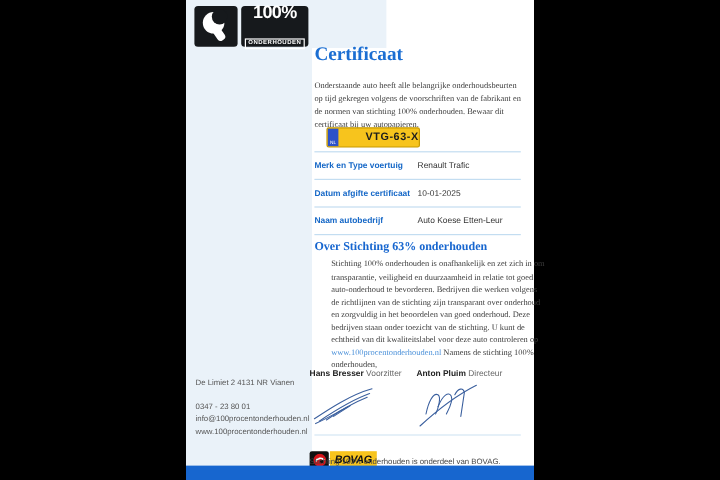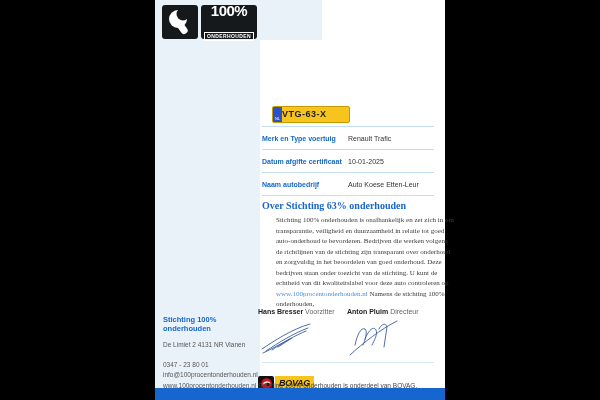--- a/index.html
+++ b/index.html
@@ -22,21 +22,21 @@
   .title { position:absolute; left:107px; top:37px; font-family:"Liberation Serif", serif;
            font-size:16px; font-weight:bold; color:#1b6ed2; }
   .intro { position:absolute; left:107px; top:66px; width:176px; font-family:"Liberation Serif", serif;
            font-size:7px; line-height:1.55; color:#3b3b3b; }
 
   
   .plate { position:absolute; left:117px; top:106px; width:78px; height:17px; display:flex;
            border:1px solid #c79a00; border-radius:2px; overflow:hidden; background:#f7c41d; box-sizing:border-box; }
   .plate-nl { width:9px; background:#2c51c9; color:#fff; font-size:4px; display:flex;
               align-items:flex-end; justify-content:center; padding-bottom:1px; }
-  .plate-num { flex:1; text-align:left; font-weight:bold; font-size:9px; color:#1d1d1d;
+  .plate-num { flex:1; text-align:right; font-weight:bold; font-size:9px; color:#1d1d1d;
                line-height:15px; letter-spacing:0.5px; }
 
   
   .fields { position:absolute; left:107px; top:126px; width:172px; }
   .field-row { display:flex; align-items:center; height:22px; border-top:1px solid #c3ddf1; }
   .field-row:last-child { border-bottom:1px solid #c3ddf1; }
   .field-label { width:86px; color:#1668c7; font-weight:bold; font-size:7px; }
   .field-value { font-size:7px; color:#333; }
 
   .about-heading { position:absolute; left:107px; top:200px; font-family:"Liberation Serif", serif;
@@ -87,20 +87,22 @@
         <circle cx="17" cy="6" r="6.5" fill="#16191c"></circle>
         <rect x="12" y="12" width="7" height="15" rx="3" fill="#ffffff" transform="rotate(-35 15 19)"></rect>
       </svg>
     </div>
     <div class="logo-text-box">
       <div class="logo-percent">100%</div>
       <div class="logo-sub">ONDERHOUDEN</div>
     </div>
   </div>
 
+  <div class="title">Certificaat</div>
+  <div class="intro">Onderstaande auto heeft alle belangrijke onderhoudsbeurten op tijd gekregen volgens de voorschriften van de fabrikant en de normen van stichting 100% onderhouden. Bewaar dit certificaat bij uw autopapieren.</div>
 
   <div class="plate">
     <div class="plate-nl">NL</div>
     <div class="plate-num">VTG-63-X</div>
   </div>
 
   <div class="fields">
     <div class="field-row">
       <div class="field-label">Merk en Type voertuig</div>
       <div class="field-value">Renault Trafic</div>
@@ -112,21 +114,20 @@
     <div class="field-row">
       <div class="field-label">Naam autobedrijf</div>
       <div class="field-value">Auto Koese Etten-Leur</div>
     </div>
   </div>
 
   <div class="about-heading">Over Stichting 63% onderhouden</div>
   <div class="about-body"><span>Stichting 100% onderhouden is onafhankelijk en zet zich in om transparantie, veiligheid en duurzaamheid in relatie tot goed auto-onderhoud te bevorderen. Bedrijven die werken volgens de richtlijnen van de stichting zijn transparant over onderhoud en zorgvuldig in het beoordelen van goed onderhoud. Deze bedrijven staan onder toezicht van de stichting. U kunt de echtheid van dit kwaliteitslabel voor deze auto controleren op </span><a href="#">www.100procentonderhouden.nl</a><span> Namens de stichting 100% onderhouden,</span></div>
 
   <div class="contact">
-    <div class="contact-org">Stichting 100% onderhouden</div>
     <div class="contact-address">De Limiet 2 4131 NR Vianen</div>
     <div class="contact-line">0347 - 23 80 01</div>
     <div class="contact-line"><a href="#">info@100procentonderhouden.nl</a></div>
     <div class="contact-line"><a href="#">www.100procentonderhouden.nl</a></div>
   </div>
 
   <div class="sig-block sig-hans">
     <div class="sig-name"><b>Hans Bresser</b> <span class="sig-role">Voorzitter</span></div>
     <svg class="sig-svg" width="60" height="40" viewBox="0 0 60 40">
       <g fill="none" stroke="#3a5f9e" stroke-width="0.9" stroke-linecap="round">

